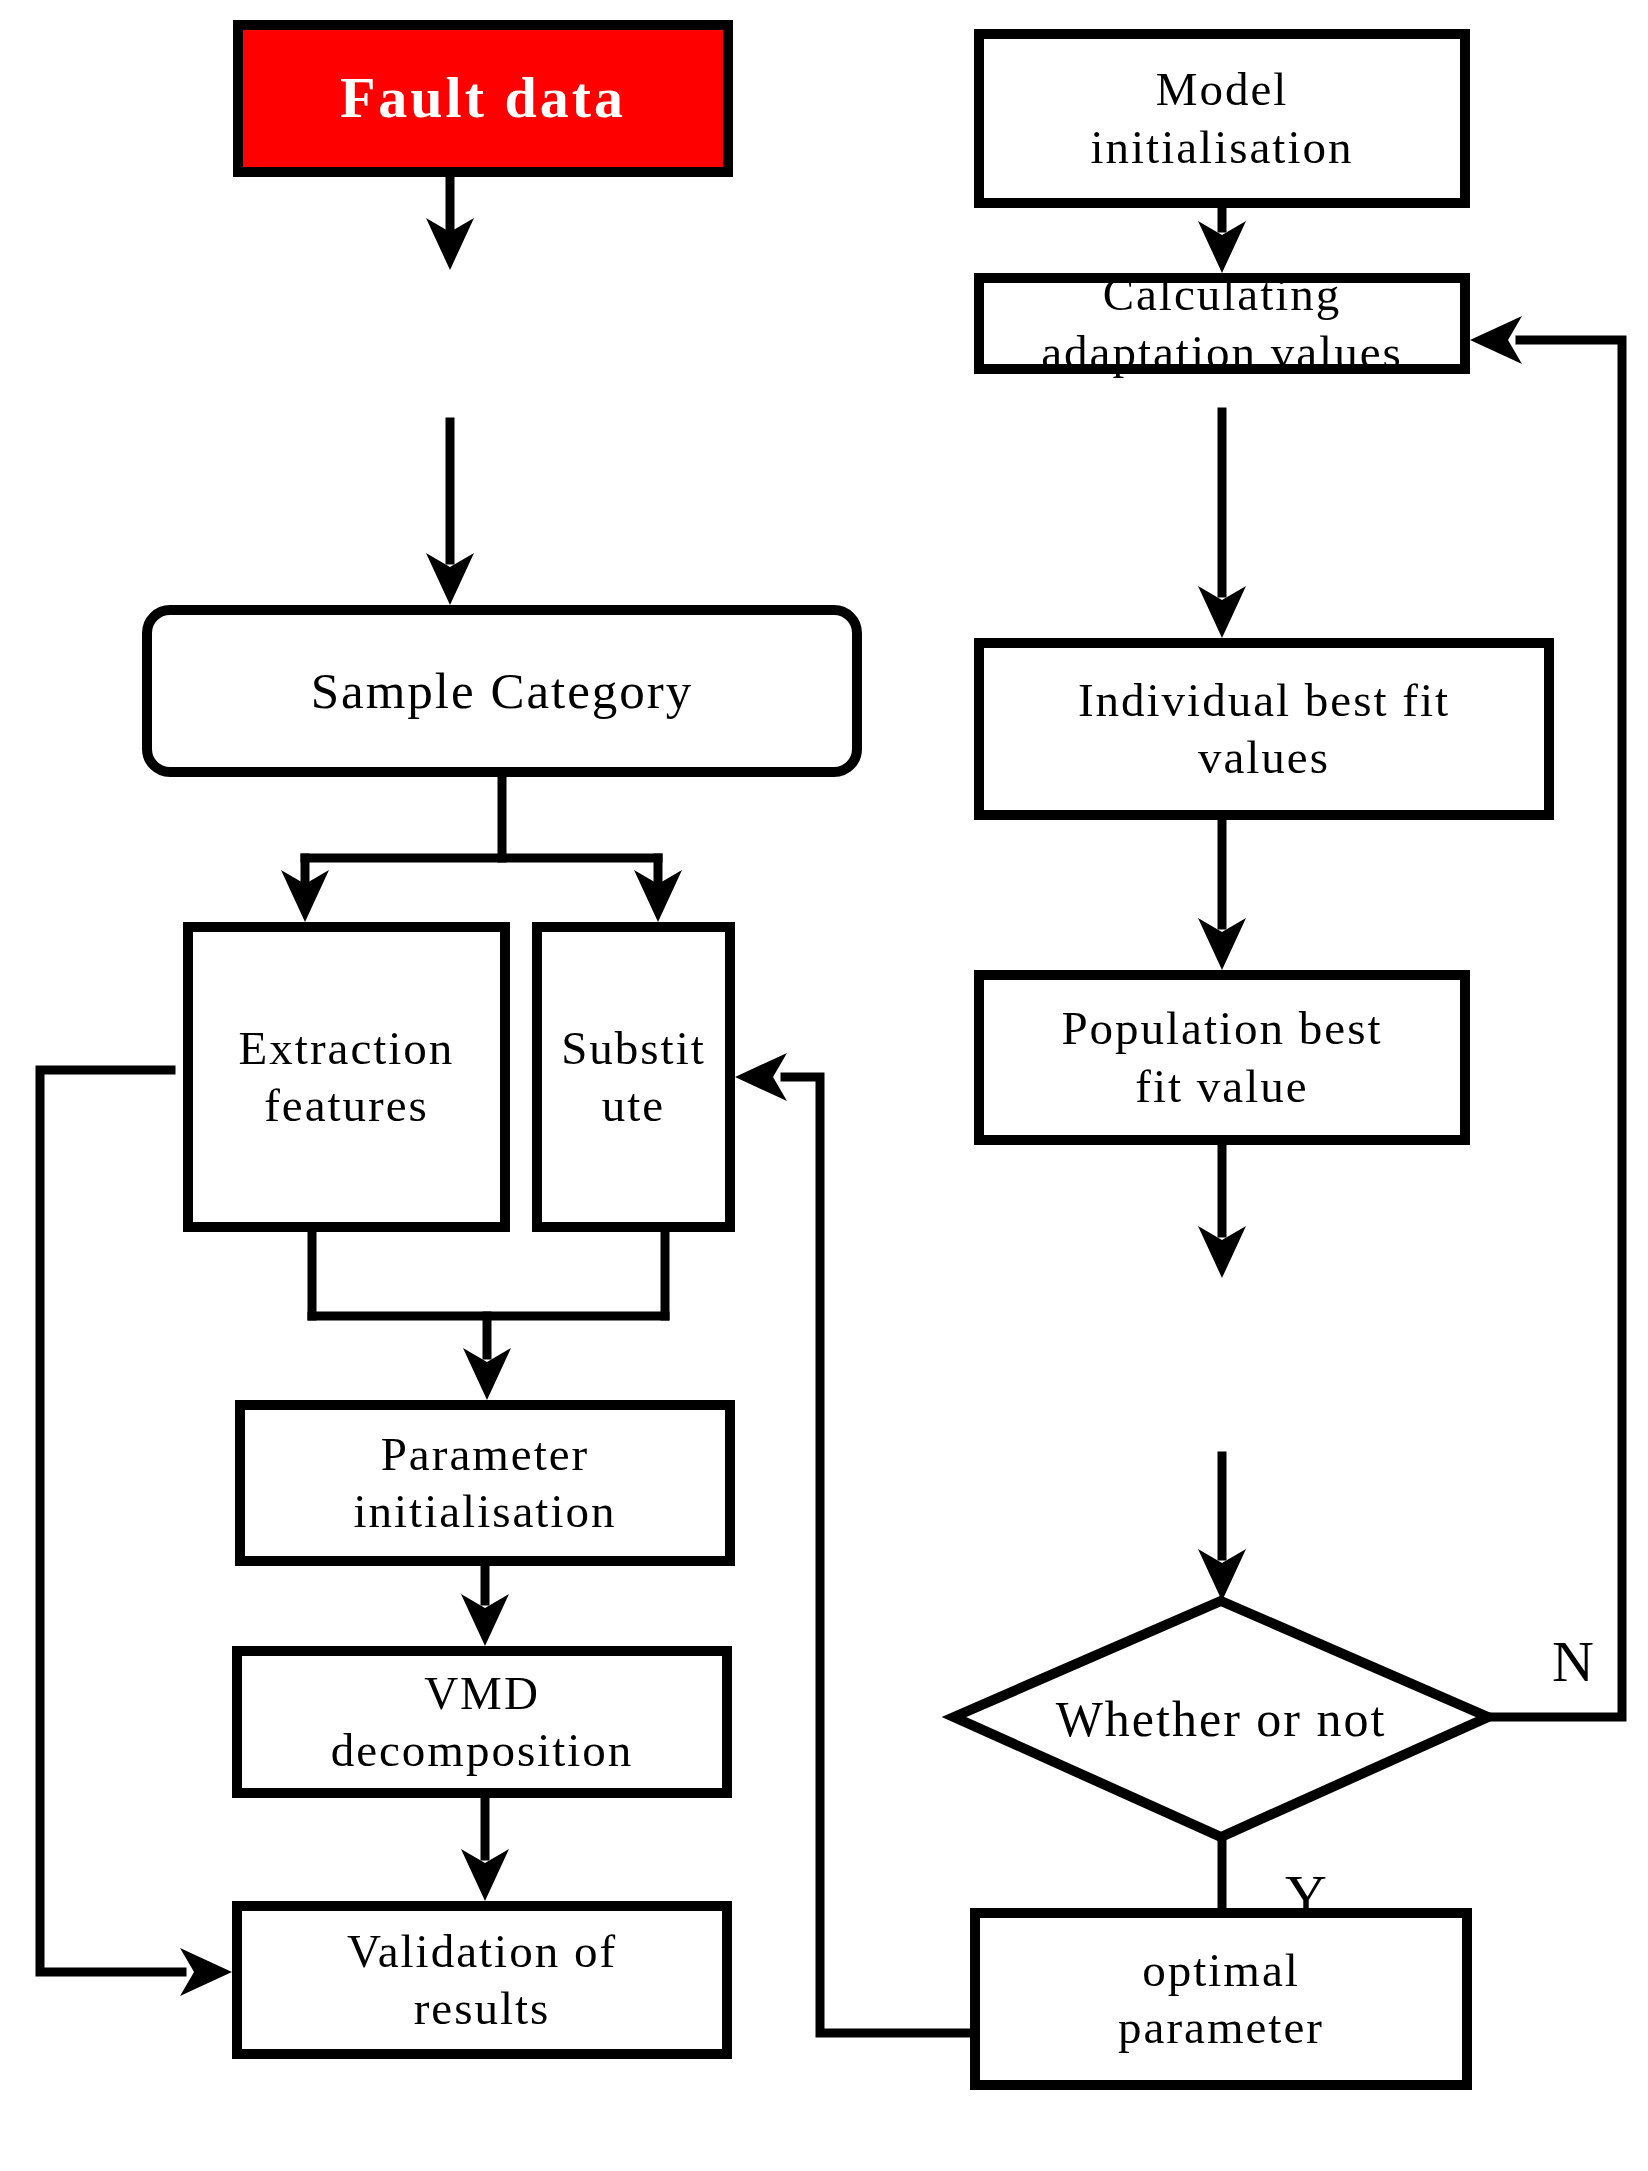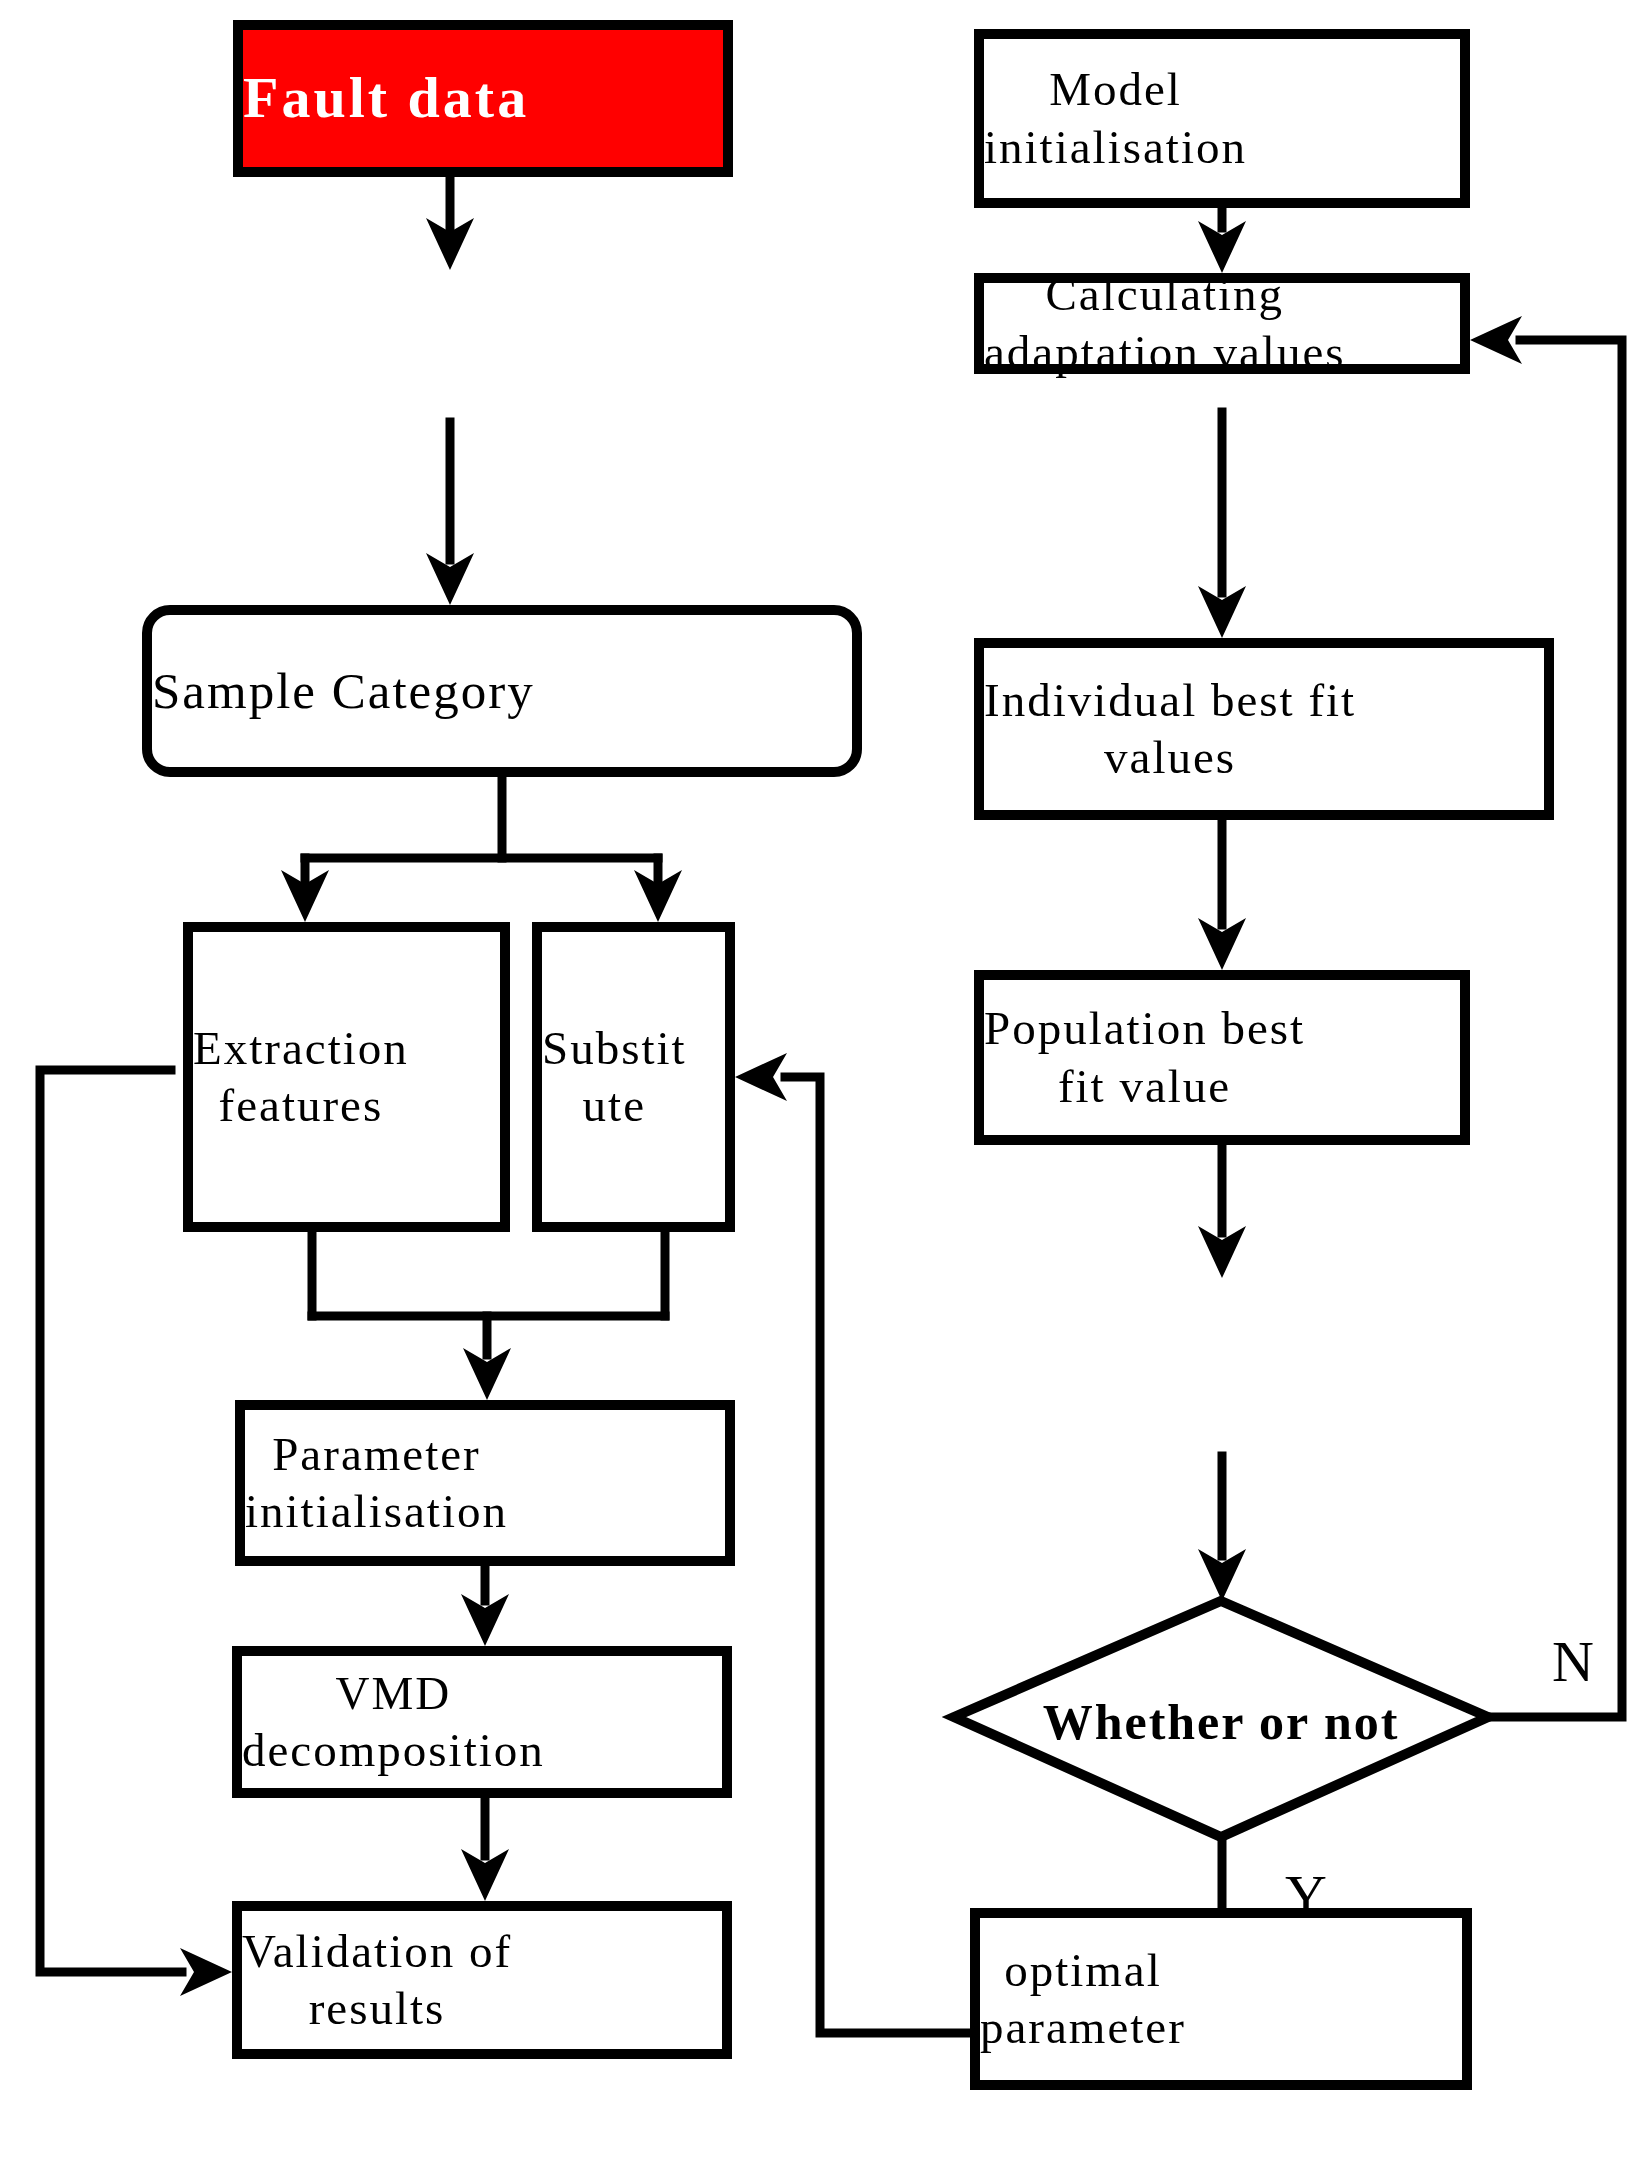--- a/index.html
+++ b/index.html
@@ -11,37 +11,37 @@
     overflow:hidden;
   }
   .layer{position:absolute;left:0;top:0;}
   .node{
     position:absolute;
     box-sizing:border-box;
     border:10px solid #000000;
     background:#ffffff;
     display:flex;
     align-items:center;
-    justify-content:flex-start;
+    justify-content:center;
     text-align:center;
     color:#000000;
     font-size:47px;
     letter-spacing:2px;
     line-height:1.22;
     z-index:2;
   }
   .node-label{white-space:pre-line;display:block;}
   .node.fault{font-weight:bold;font-size:58px;letter-spacing:3px;}
   .node.sample{font-size:51px;border-radius:28px;}
   .diamond-label{
     position:absolute;
-    display:flex;align-items:flex-end;justify-content:center;
+    display:flex;align-items:center;justify-content:center;
     text-align:center;
     font-size:50px;letter-spacing:2px;
-    color:#000000;z-index:3;background:transparent;font-weight:bold;
+    color:#000000;z-index:3;background:transparent;
   }
   .edge-label{
     position:absolute;
     font-size:58px;color:#000000;z-index:3;letter-spacing:1px;
   }
   svg{display:block;}
   .ln{stroke:#000000;stroke-width:9;fill:none;stroke-linecap:square;stroke-linejoin:miter;}
   .hd{fill:#000000;stroke:none;}
   .dm{fill:#ffffff;stroke:#000000;stroke-width:10;stroke-linejoin:miter;}
 </style>

